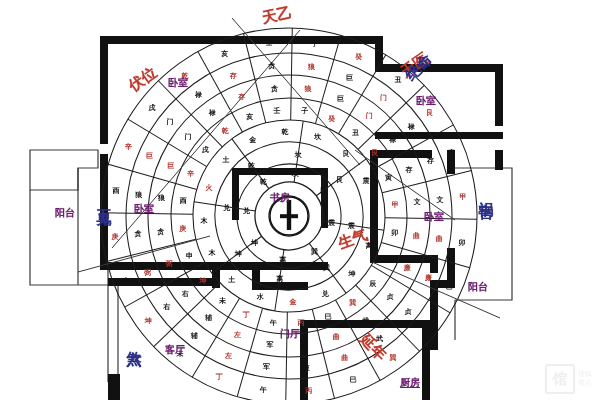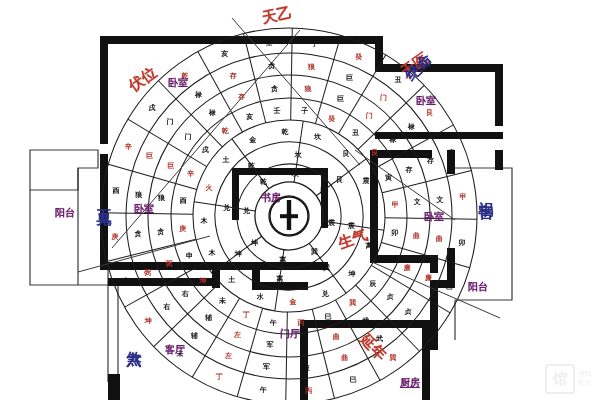--- a/index.html
+++ b/index.html
@@ -297,21 +297,21 @@
           <text x="246.47231787543757" y="212.64419532142674" text-anchor="middle" class="ring-t b">兑</text>
           <text x="263.4226201696923" y="184.43415499345966" text-anchor="middle" class="ring-t b">乾</text>
         </g>
     </g>
   </svg>
 
   <div id="labels">
       <div class="lbl room" style="left: 168px; top: 78px;">卧室</div>
       <div class="lbl room" style="left: 416px; top: 96px;">卧室</div>
       <div class="lbl room" style="left: 134px; top: 204px;">卧室</div>
-      <div class="lbl room" style="left: 261px; top: 193px;">书房</div>
+      <div class="lbl room" style="left: 270px; top: 193px;">书房</div>
       <div class="lbl room" style="left: 424px; top: 212px;">卧室</div>
       <div class="lbl room" style="left: 165px; top: 345px; font-family: Liberation Serif, serif;">客厅</div>
       <div class="lbl room" style="left: 400px; top: 378px; text-decoration: underline;">厨房</div>
       <div class="lbl room" style="left: 280px; top: 329px;">门厅</div>
       <div class="lbl room" style="left: 55px; top: 208px;">阳台</div>
       <div class="lbl room" style="left: 468px; top: 282px;">阳台</div>
       <div class="lbl good rot-n12" style="left: 262px; top: 8px;">天乙</div>
       <div class="lbl good rot-n35" style="left: 400px; top: 58px;">天医</div>
       <div class="lbl good rot-n35" style="left: 128px; top: 72px;">伏位</div>
       <div class="lbl good rot-n20" style="left: 338px; top: 232px;">生气</div>

